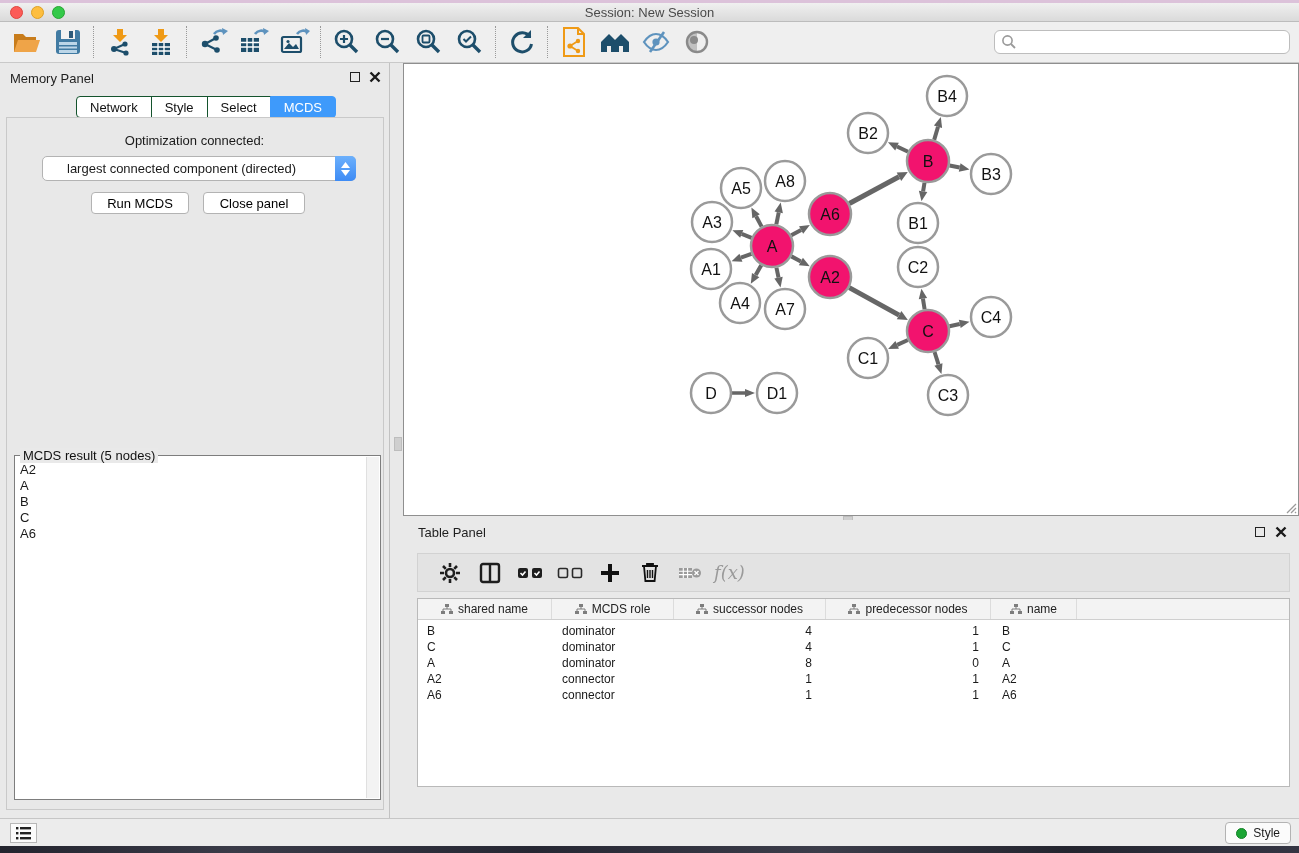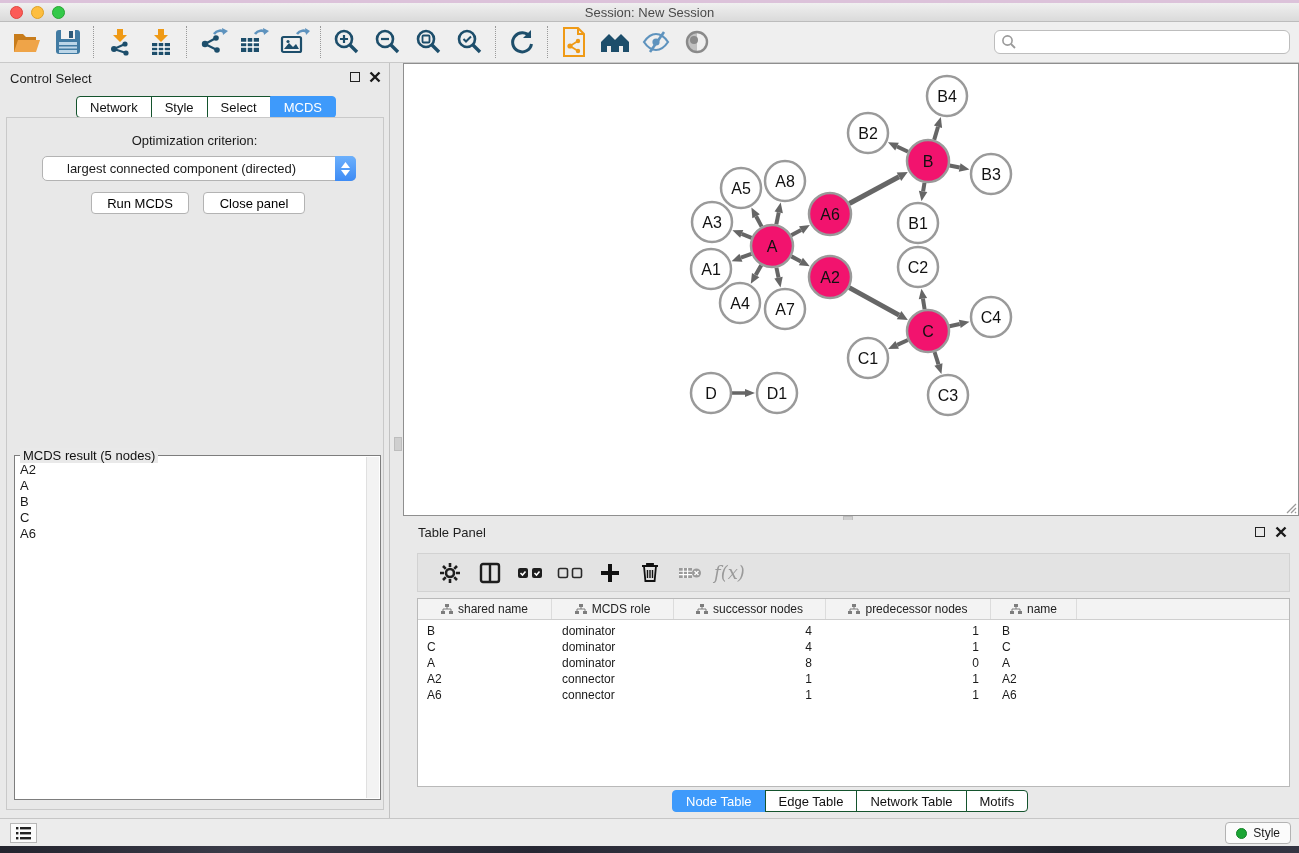--- a/index.html
+++ b/index.html
@@ -231,35 +231,35 @@
     <div class="search-wrap">
       <svg width="16" height="16" viewBox="0 0 16 16">
           <circle cx="6.5" cy="6.5" r="4.6" fill="none" stroke="#9a9a9a" stroke-width="1.6"></circle>
           <path d="M10 10l4 4" stroke="#9a9a9a" stroke-width="1.8"></path>
         </svg>
       <input placeholder="" style="">
     </div>
   </div>
 
   <div class="control-panel">
-    <div class="panel-head">Control Select</div>
+    <div class="panel-head">Memory Panel</div>
     <div class="panel-ctrls">
       <span class="float-box"></span>
       <svg width="12" height="12" viewBox="0 0 12 12">
           <path d="M1.5 1.5l9 9M10.5 1.5l-9 9" stroke="#1a1a1a" stroke-width="2.4"></path>
         </svg>
     </div>
     <div class="cp-tabs">
         <span class="seg">Network</span>
         <span class="seg">Style</span>
         <span class="seg">Select</span>
         <span class="seg active">MCDS</span>
       </div>
     <div class="cp-content"></div>
-    <div class="opt-label">Optimization criterion:</div>
+    <div class="opt-label">Optimization connected:</div>
     <div class="dropdown">
       <span class="dd-text">largest connected component (directed)</span>
       <span class="dd-stepper">
         <svg width="9" height="6" viewBox="0 0 9 6">
             <path d="M4.5 0L9 6H0z" fill="#fff"></path>
           </svg>
         <svg width="9" height="6" viewBox="0 0 9 6">
             <path d="M4.5 6L0 0h9z" fill="#fff"></path>
           </svg>
       </span>
@@ -518,26 +518,20 @@
           </div>
           <div class="tbl-row">
             <span class="cell c0">A6</span>
             <span class="cell c1">connector</span>
             <span class="cell c2">1</span>
             <span class="cell c3">1</span>
             <span class="cell c4">A6</span>
           </div>
         </div>
     </div>
-    <div class="tp-tabs">
-        <span class="seg active">Node Table</span>
-        <span class="seg">Edge Table</span>
-        <span class="seg">Network Table</span>
-        <span class="seg">Motifs</span>
-      </div>
   </div>
 
   <div class="statusbar">
     <span class="list-btn">
         <svg width="15" height="13" viewBox="0 0 15 13">
           <g fill="#222">
             <rect x="0" y="0" width="2.4" height="2.4"></rect>
             <rect x="4" y="0" width="11" height="2.4"></rect>
             <rect x="0" y="5" width="2.4" height="2.4"></rect>
             <rect x="4" y="5" width="11" height="2.4"></rect>

